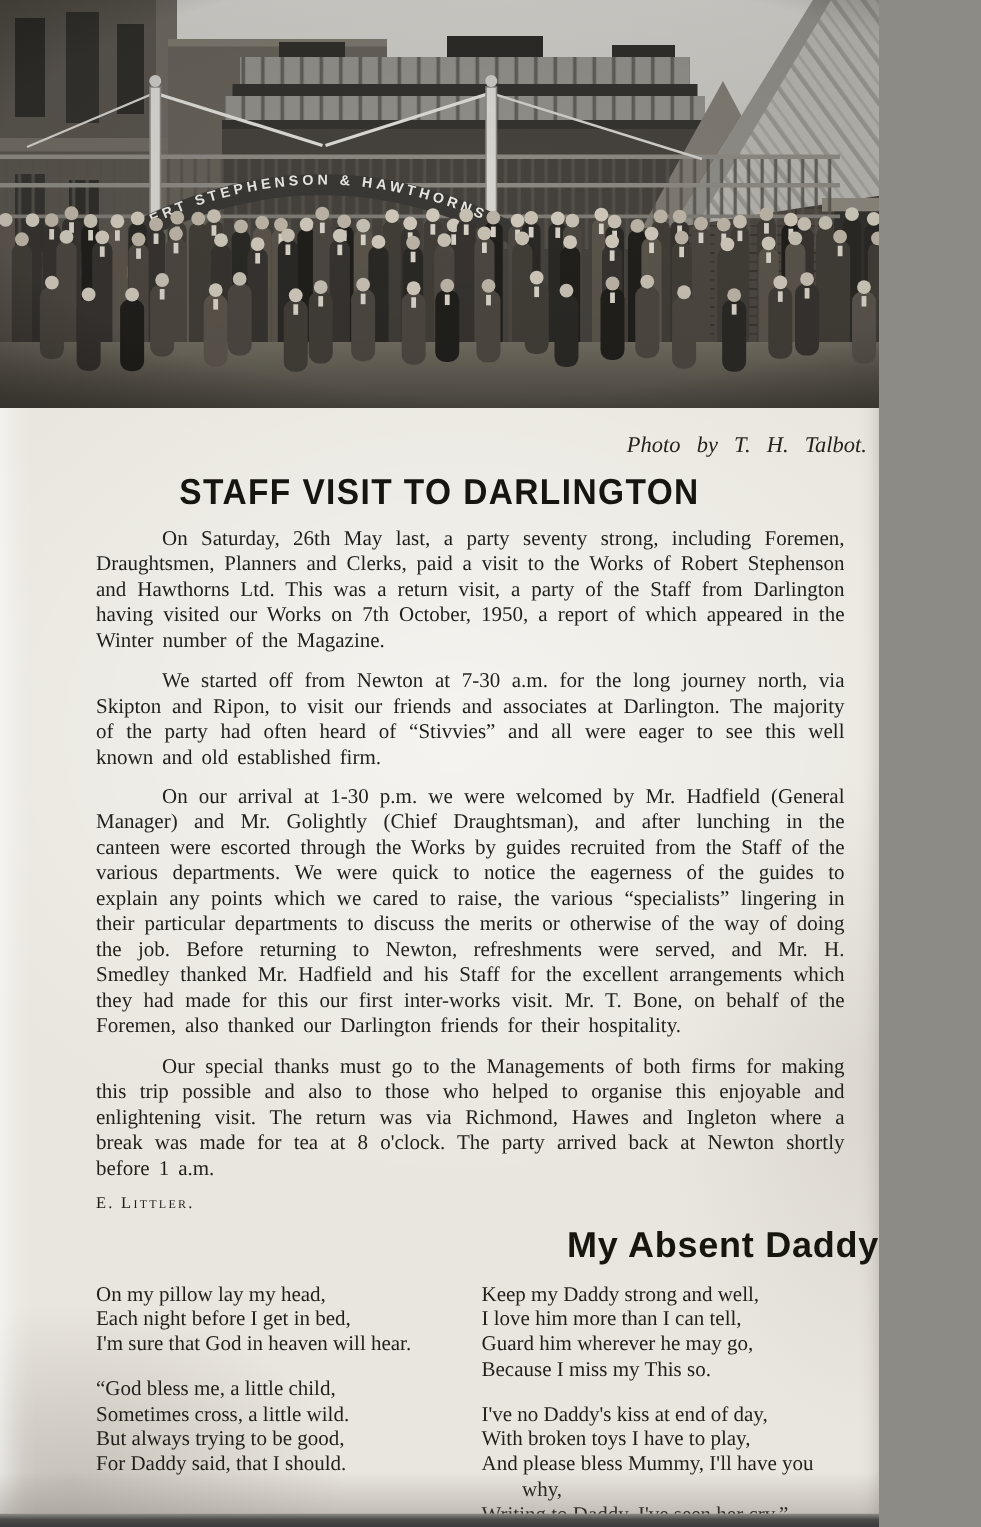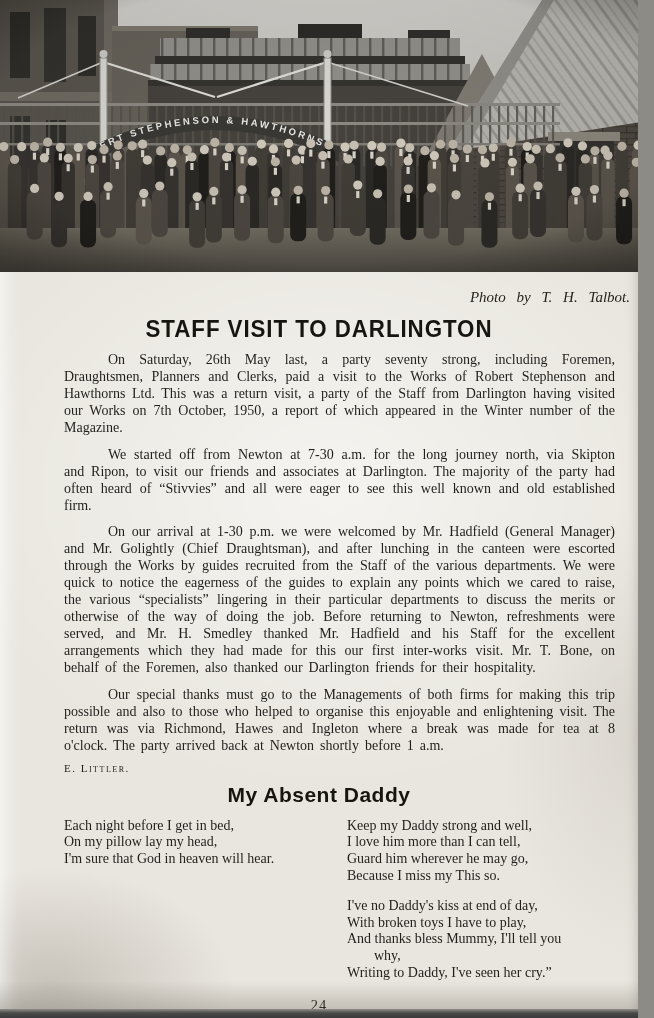--- a/index.html
+++ b/index.html
@@ -1,17 +1,17 @@
 <!DOCTYPE html>
 <html><head>
 <meta charset="utf-8">
 <style>
   html,body{margin:0;padding:0;background:#8d8b86;}
   .page{
-    position:relative;width:638px;height:1018px;overflow:hidden;
+    position:relative;width:586px;height:1018px;overflow:hidden;
     font-family:"Liberation Serif", serif;color:#211f1c;
     background:
       radial-gradient(ellipse 260px 170px at 8% 97%, rgba(108,102,90,.28), rgba(108,102,90,0) 70%),
       radial-gradient(ellipse 200px 320px at 100% 72%, rgba(140,135,125,.16), rgba(140,135,125,0) 70%),
       radial-gradient(ellipse 520px 400px at 52% 48%, rgba(255,255,253,.55), rgba(255,255,253,0) 75%),
       #e9e6df;
     box-shadow: inset 16px 0 20px -12px rgba(255,255,255,.75), inset -7px 0 12px -7px rgba(100,95,85,.35);
   }
   .photo{width:654px;height:272px;background:#b7b5b0;}
   .photo svg{display:block;}
@@ -27,22 +27,22 @@
   .body{padding:0 23px 0 64px;}
   p.para{
     margin:0 0 10px;text-align:justify;text-indent:44px;
     font-size:14px;line-height:1.21;word-spacing:2.5px;
   }
   .sig{
     font-variant:small-caps;letter-spacing:1.5px;
     font-size:11px;padding-right:4px;margin-top:-3px;
   }
   .poem-title{
-    font-family:"Liberation Sans", sans-serif;font-weight:bold;text-align:center;
-    font-size:21px;margin:9px 0 11px;color:#17150f;letter-spacing:.5px;
+    font-family:"Liberation Sans", sans-serif;font-weight:bold;text-align:right;
+    font-size:24px;margin:9px 0 11px;color:#17150f;letter-spacing:.5px;
   }
   .poem{display:flex;padding:0 23px 0 64px;font-size:14px;line-height:1.2;}
   .poem .col{width:50%;}
   .col-l{padding-right:8px;}
   .col-r{padding-left:7px;}
   .stanza{margin-bottom:13px;}
   .pline{white-space:nowrap;}
   .pline.indent{padding-left:27px;}
   .sig2{
     text-align:right;font-variant:small-caps;letter-spacing:1.5px;
@@ -424,36 +424,42 @@
     <p class="para">On our arrival at 1-30 p.m. we were welcomed by Mr. Hadfield (General Manager) and Mr. Golightly (Chief Draughtsman), and after lunching in the canteen were escorted through the Works by guides recruited from the Staff of the various departments.  We were quick to notice the eagerness of the guides to explain any points which we cared to raise, the various “specialists” lingering in their particular departments to discuss the merits or otherwise of the way of doing the job.  Before returning to Newton, refreshments were served, and Mr. H. Smedley thanked Mr. Hadfield and his Staff for the excellent arrangements which they had made for this our first inter-works visit.  Mr. T. Bone, on behalf of the Foremen, also thanked our Darlington friends for their hospitality.</p>
     <p class="para">Our special thanks must go to the Managements of both firms for making this trip possible and also to those who helped to organise this enjoyable and enlightening visit.  The return was via Richmond, Hawes and Ingleton where a break was made for tea at 8 o'clock.  The party arrived back at Newton shortly before 1 a.m.</p>
     <div class="sig">E. Littler.</div>
   </div>
 
   <h2 class="poem-title">My Absent Daddy</h2>
 
   <div class="poem">
     <div class="col col-l">
       <div class="stanza">
+        <div class="pline">On my pillow lay my head,</div>
         <div class="pline">Each night before I get in bed,</div>
-        <div class="pline">On my pillow lay my head,</div>
         <div class="pline">I'm sure that God in heaven will hear.</div>
+      </div>
+      <div class="stanza">
+        <div class="pline">“God bless me, a little child,</div>
+        <div class="pline">Sometimes cross, a little wild.</div>
+        <div class="pline">But always trying to be good,</div>
+        <div class="pline">For Daddy said, that I should.</div>
       </div>
     </div>
     <div class="col col-r">
       <div class="stanza">
         <div class="pline">Keep my Daddy strong and well,</div>
         <div class="pline">I love him more than I can tell,</div>
         <div class="pline">Guard him wherever he may go,</div>
         <div class="pline">Because I miss my This so.</div>
       </div>
       <div class="stanza">
         <div class="pline">I've no Daddy's kiss at end of day,</div>
         <div class="pline">With broken toys I have to play,</div>
-        <div class="pline">And thanks bless Mummy, I'll tell you</div>
+        <div class="pline">And please bless Mummy, I'll have you</div>
         <div class="pline indent">why,</div>
         <div class="pline">Writing to Daddy, I've seen her cry.”</div>
       </div>
     </div>
   </div>
 
   <div class="pagenum">24</div>
 
   <div class="bottom-shade"></div>
   <div class="bottom-edge"></div>

